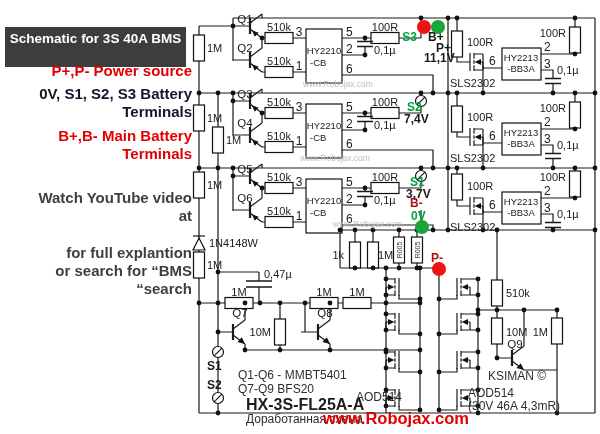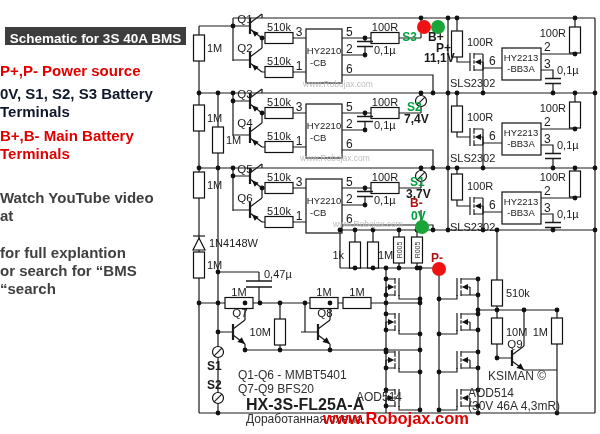--- a/index.html
+++ b/index.html
@@ -1,20 +1,20 @@
 <!DOCTYPE html>
 <html><head>
 <meta charset="utf-8">
 <style>
   html,body{margin:0;padding:0;background:#fff}
   body{width:600px;height:434px;overflow:hidden;font-family:"Liberation Sans",sans-serif}
   .stage{position:relative;width:600px;height:434px;background:#fff}
-  .hdr{position:absolute;left:5px;top:27px;width:181px;height:18px;background:#3d3d3d;
+  .hdr{position:absolute;left:5px;top:27px;width:181px;height:40px;background:#3d3d3d;
        color:#fff;font-weight:bold;font-size:13.5px;line-height:23px;text-align:center}
-  .lp{position:absolute;left:0;width:192px;text-align:left;font-weight:bold;font-size:15px;line-height:18px}
+  .lp{position:absolute;left:0;width:192px;text-align:right;font-weight:bold;font-size:15px;line-height:18px}
   .c-red{color:#e00000}.c-green{color:#0f172a}.c-gray{color:#3f3f3f}.c-blue{color:#0000e6}
   svg{position:absolute;left:0;top:0}
   svg text{font-family:"Liberation Sans",sans-serif;fill:#1a1a1a}
   .wr{stroke:#1a1a1a;stroke-width:1.2;fill:none}
   .cmp{fill:#fff;stroke:#111;stroke-width:1.2}
   .val{font-size:11px}.pin{font-size:12px}.ic{font-size:9.5px}.qt{font-size:11.5px}
   .term{font-size:12px;font-weight:bold}
   .mid{text-anchor:middle}.end{text-anchor:end}
   .grn{fill:#00a33e}.drd{fill:#b01010}
   .wm{font-size:8.5px;fill:#bdbdbd}

